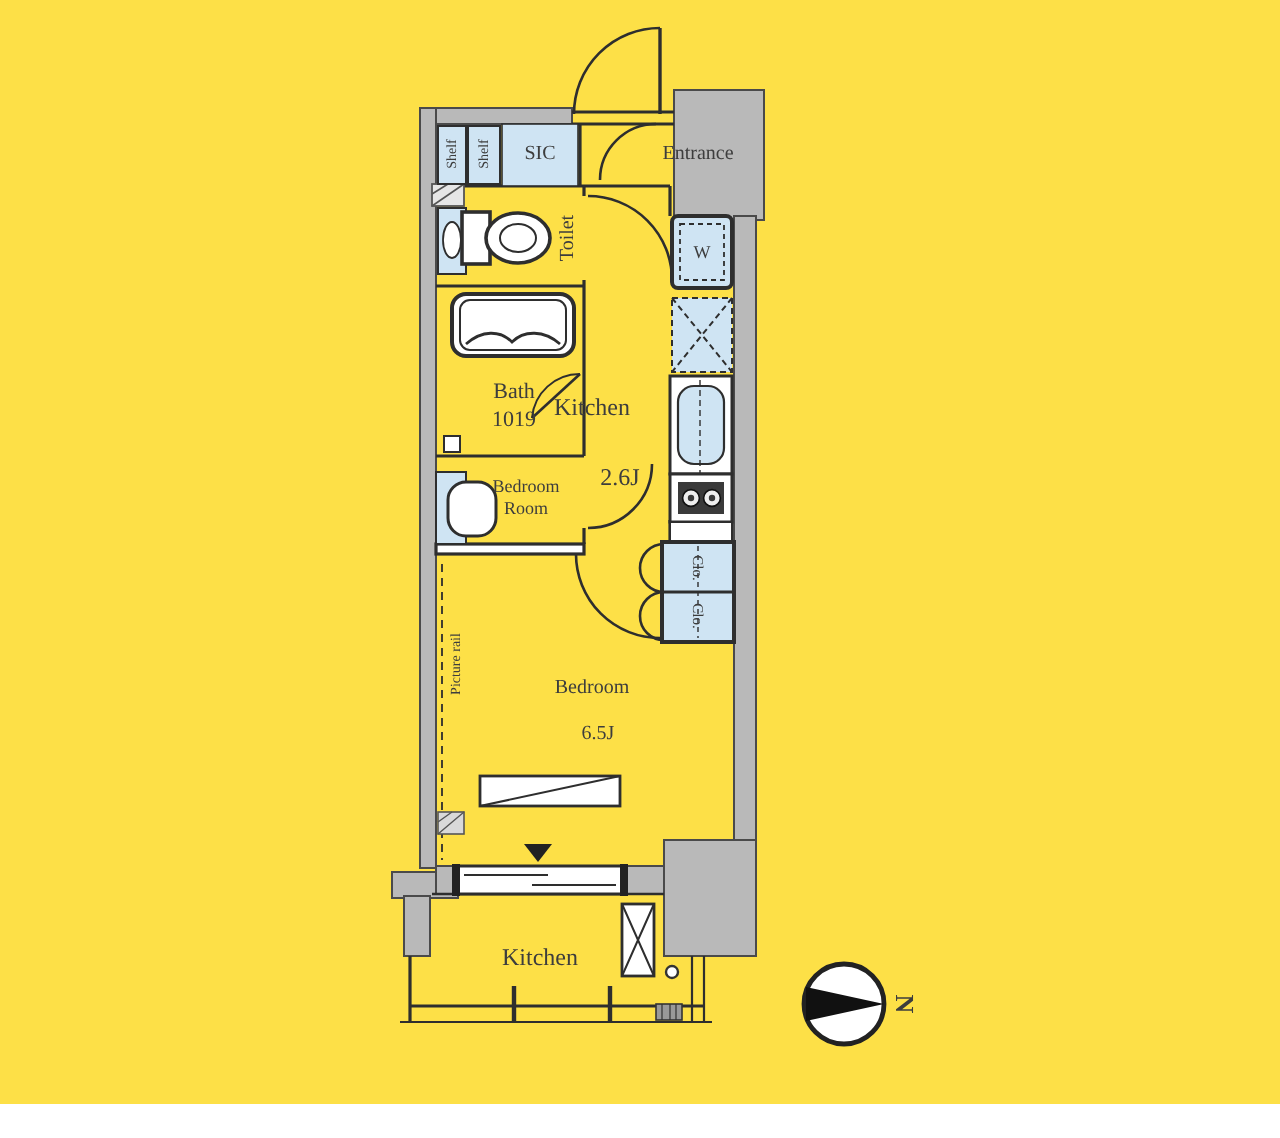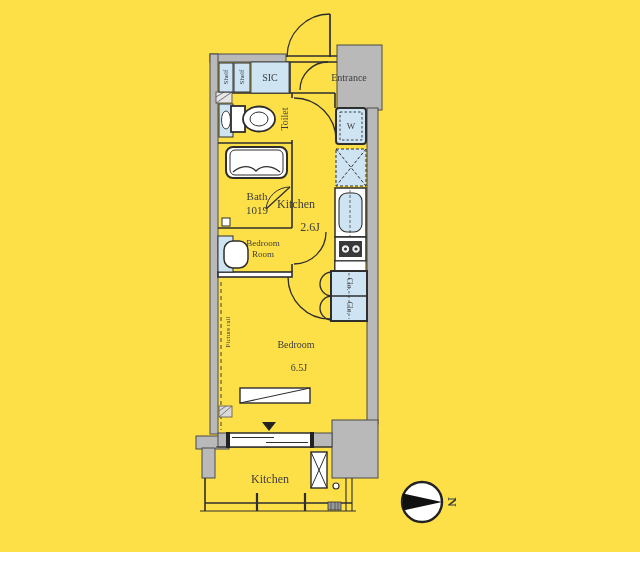--- a/index.html
+++ b/index.html
@@ -175,21 +175,21 @@
   <div class="lbl v f7" style="left:226px; top:77px;">Shelf</div>
   <div class="lbl v f7" style="left:242px; top:77px;">Shelf</div>
   <div class="lbl h f10" style="left:270px; top:77px;">SIC</div>
   <div class="lbl h f10" style="left:313px; top:77px;margin-left:36px;">Entrance</div>
   <div class="lbl v f10" style="left:284px; top:119px;">Toilet</div>
   <div class="lbl h f11" style="left:257px; top:196px;text-align:center;">Bath</div>
   <div class="lbl h f11" style="left:257px; top:210px;">1019</div>
   <div class="lbl h f9" style="left:263px; top:243px;">Bedroom</div>
   <div class="lbl h f9" style="left:263px; top:254px;">Room</div>
   <div class="lbl h f12" style="left:296px; top:204px;">Kitchen</div>
-  <div class="lbl h f12" style="left:310px; top:227px;">2.6J</div>
+  <div class="lbl h f12" style="left:310px; top:239px;">2.6J</div>
   <div class="lbl h f14" style="left:296px; top:344px;">Bedroom</div>
   <div class="lbl h f14" style="left:299px; top:367px;">6.5J</div>
   <div class="lbl h f12" style="left:270px; top:479px;">Kitchen</div>
   <div class="lbl h f9" style="left:351px; top:126px;">W</div>
   <div class="lbl vcw f75" style="left:349px; top:284px;">Clo.</div>
   <div class="lbl vcw f75" style="left:349px; top:308px;">Clo.</div>
   <div class="lbl v f7" style="left:228px; top:332px;">Picture rail</div>
   <div class="lbl vcw f13 bold" style="left:452px; top:502px;">N</div>
 
 </div>

